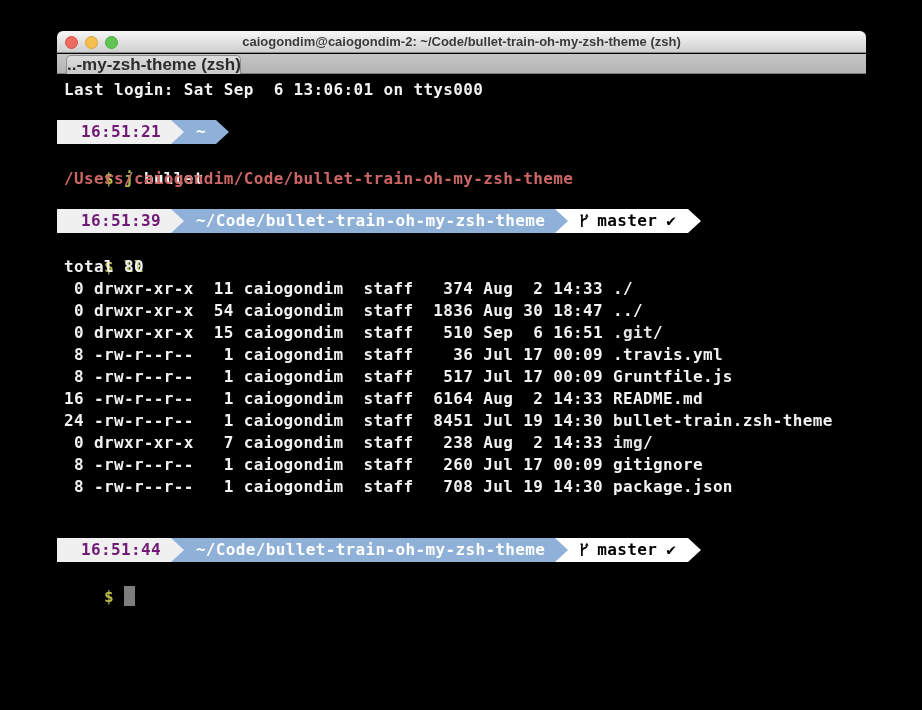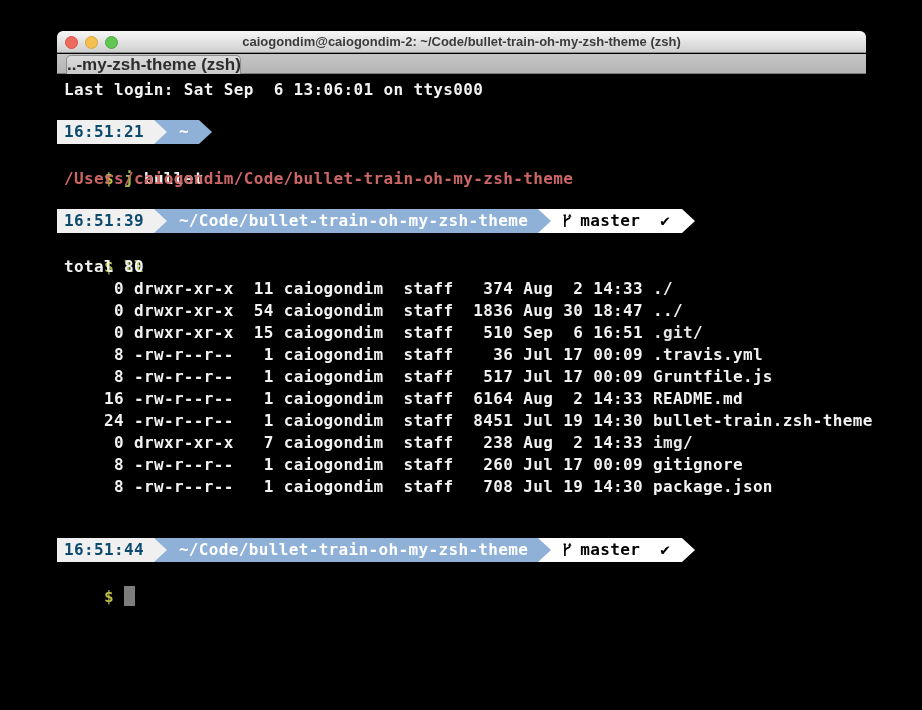--- a/index.html
+++ b/index.html
@@ -48,42 +48,42 @@
 
   .c-dollar { color:#bcbe4a; }
   .c-cmd    { color:#a4bd48; }
   .c-arg    { color:#f2f2f2; }
   .c-red    { color:#cc6666; }
   .c-teal   { color:#e5e5e5; }
   .cmdline span { margin-right:10px; }
   .cmdline span:last-child { margin-right:16px; }
 
   
-  .filelist { position:absolute; left:64px; top:278px;margin-left:40px; }
+  .filelist { position:absolute; left:64px; top:278px; }
   .filelist .row { height:22px; line-height:22px; white-space:pre; }
 
   
   .prompt { position:absolute; left:57px; height:24px; display:flex; align-items:stretch; }
   .seg { height:24px; line-height:24px; white-space:pre; display:flex; align-items:center; }
-  .seg.time { background:#f0f0f0; color:#0c4a6e; padding:0 10px 0 7px; }
+  .seg.time { background:#f0f0f0; color:#701a75; padding:0 10px 0 24px; }
   .seg.path { background:#8fb1d8; color:#fff;    padding:0 10px 0 12px; }
   .seg.git  { background:#ffffff; color:#000;    padding:0 12px 0 10px; }
   .tri { width:13px; height:24px; }
   .tri i { display:block; width:0; height:0;
            border-top:12px solid transparent; border-bottom:12px solid transparent;
            border-left:13px solid currentColor; }
   .tri.t-time { color:#f0f0f0; }
   .tri.t-path { color:#8fb1d8; }
   .tri.t-git  { color:#ffffff; }
   .tri.on-path { background:#8fb1d8; }
   .tri.on-git  { background:#ffffff; }
   .tri.on-term { background:transparent; }
 
   .git-icon { width:13px; height:16px; margin-right:6px; flex:0 0 auto; }
-  .git-branch { margin-right:20px; }
+  .git-branch { margin-right:9px; }
 
   .cursor { display:inline-block; width:11px; height:20px; background:#7d7d7d;
             vertical-align:middle; margin-top:-3px; }
 </style>
 </head>
 <body>
 
 <div class="window">
   <div class="titlebar">
     <div class="lights">

